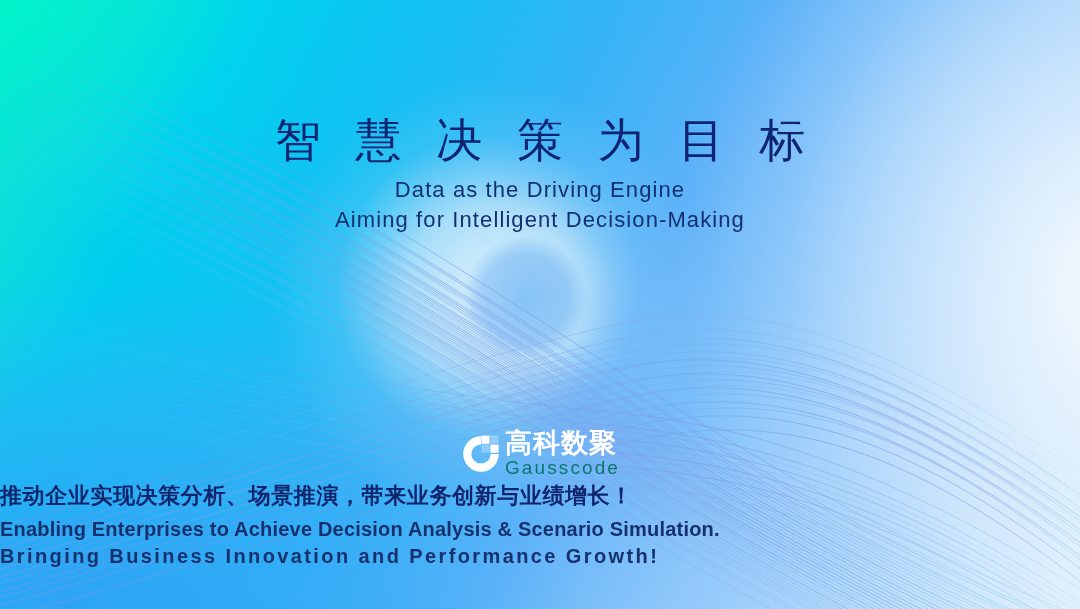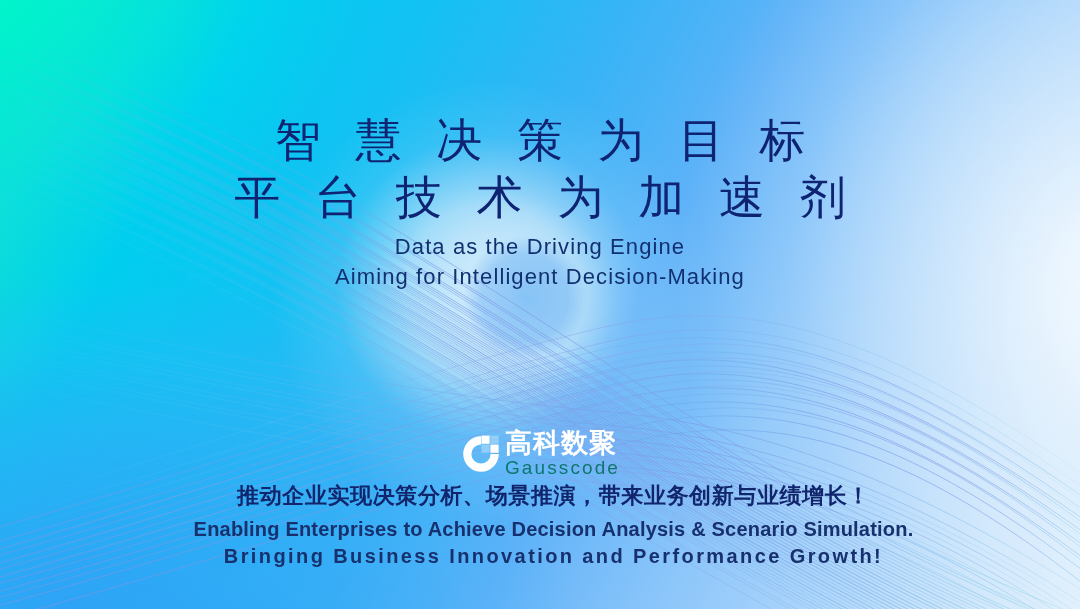--- a/index.html
+++ b/index.html
@@ -142,22 +142,20 @@
     white-space: nowrap;
     text-align: center;
   }
 
   
   #footer {
     position: absolute;
     top: 481px;
     left: 0;
     right: 0;
-    text-align: center;
-    margin-left: 27px;
   }
   #footer-cn {
     color: #11256D;
     font-size: 22px;
     font-weight: 700;
     line-height: 30px;
     letter-spacing: 0.6px;
     white-space: nowrap;
   }
   .footer-en {
@@ -298,21 +296,20 @@
     </g>
     <g fill="none" stroke-width="1" stroke="url(#lnC)" transform="translate(0,-44)">
       <use href="#bundleLower"></use>
     </g>
   </svg>
 
   <div id="content">
 
     <div id="headline-block">
       <div class="headline-line">智 慧 决 策 为 目 标</div>
-      <div class="headline-line">平 台 技 术 为 加 速 剂</div>
     </div>
 
     <div id="subhead-block">
       <div class="subhead-line">Data as the Driving Engine</div>
       <div class="subhead-line">Aiming for Intelligent Decision-Making</div>
     </div>
   </div>
 
   <div id="logo">
     <div id="logo-inner">

